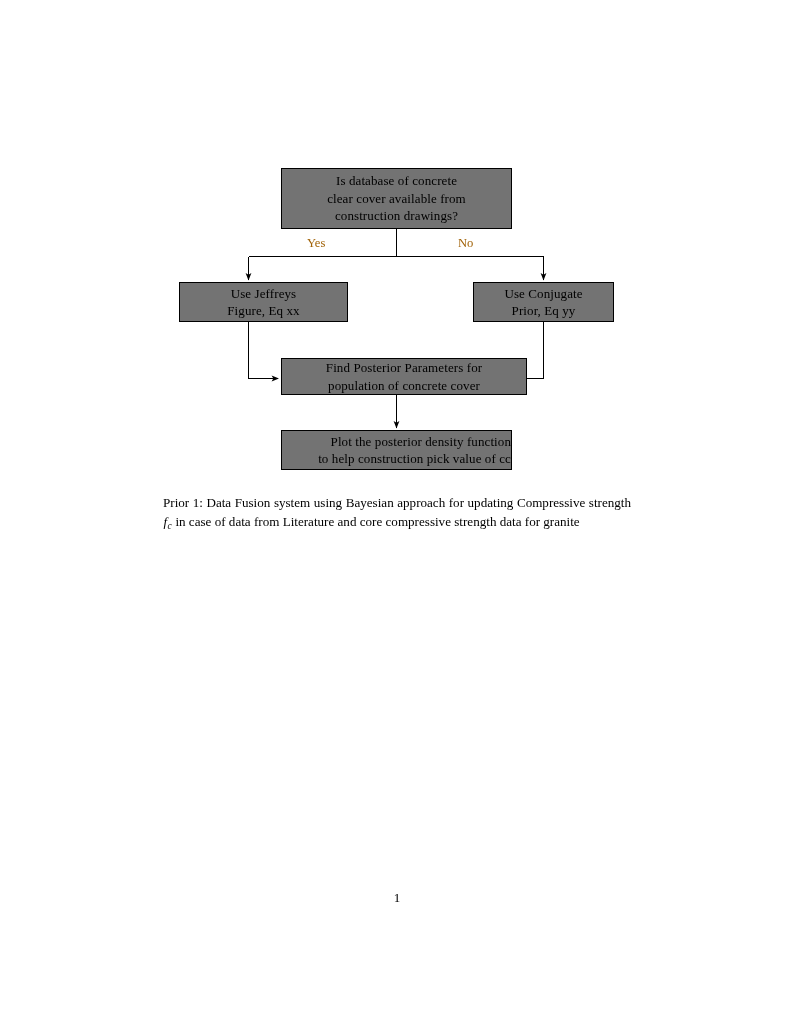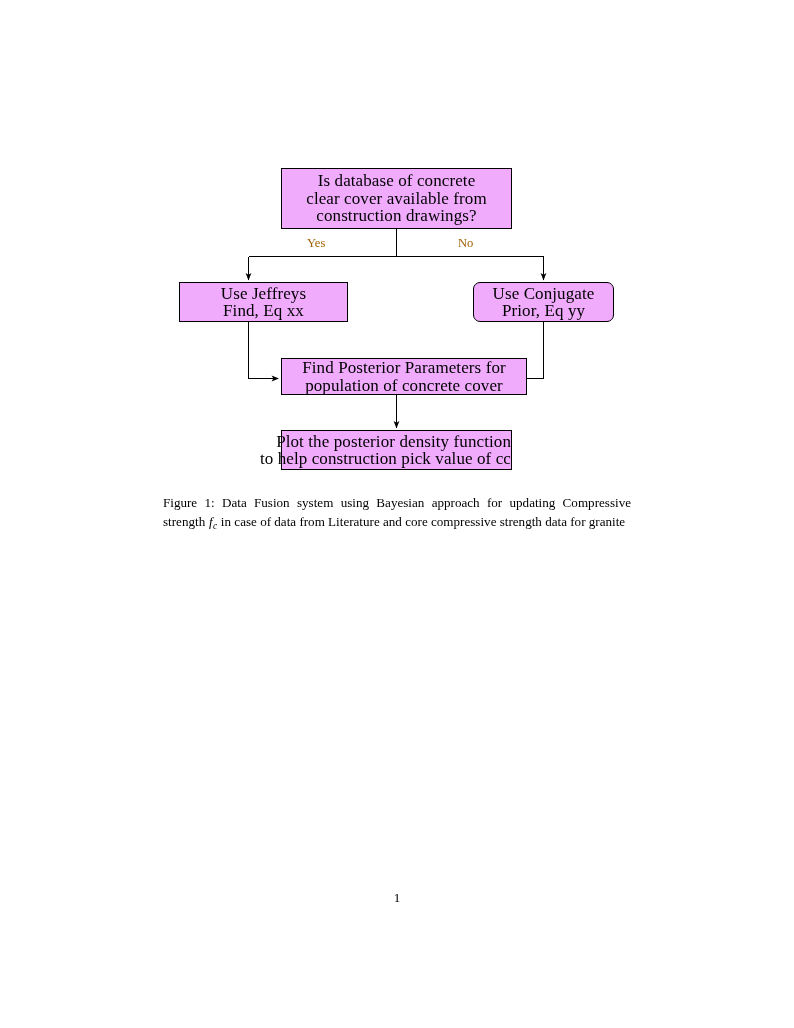--- a/index.html
+++ b/index.html
@@ -21,36 +21,36 @@
     position: absolute;
     left: 0;
     top: 0;
     width: 794px;
     height: 490px;
   }
   .node {
     position: absolute;
     box-sizing: border-box;
     border: 1px solid #000000;
-    background: #f0abfc;
+    background: #737373;
     display: flex;
     flex-direction: column;
     align-items: center;
     justify-content: center;
     text-align: center;
-    font-size: 17px;
+    font-size: 13px;
     line-height: 17.5px;
     letter-spacing: 0.1px;
     white-space: nowrap;
   }
   .node .ln { display: block; }
 
   #node-decision { left: 281px;  top: 168px; width: 231px; height: 61px; }
   #node-jeffreys  { left: 179px;  top: 282px; width: 169px; height: 40px; }
-  #node-conjugate { left: 473px;  top: 282px; width: 141px; height: 40px; border-radius: 7px; }
+  #node-conjugate { left: 473px;  top: 282px; width: 141px; height: 40px; }
   #node-posterior { left: 281px;  top: 358px; width: 246px; height: 37px; }
   #node-plot      { left: 281px;  top: 430px; width: 231px; height: 40px; align-items: flex-end; }
 
   .branch-label {
     position: absolute;
     font-size: 12.6px;
     line-height: 15px;
     white-space: nowrap;
     color: #a16207;
   }
@@ -140,34 +140,34 @@
     <span class="ln">Is database of concrete</span>
     <span class="ln">clear cover available from</span>
     <span class="ln">construction drawings?</span>
   </div>
 
   <div class="branch-label" id="label-yes">Yes</div>
   <div class="branch-label" id="label-no">No</div>
 
   <div class="node" id="node-jeffreys">
     <span class="ln">Use Jeffreys</span>
-    <span class="ln">Find, Eq xx</span>
+    <span class="ln">Figure, Eq xx</span>
   </div>
 
   <div class="node" id="node-conjugate">
     <span class="ln">Use Conjugate</span>
     <span class="ln">Prior, Eq yy</span>
   </div>
 
   <div class="node" id="node-posterior">
     <span class="ln">Find Posterior Parameters for</span>
     <span class="ln">population of concrete cover</span>
   </div>
 
   <div class="node" id="node-plot">
     <span class="ln">Plot the posterior density function</span>
     <span class="ln">to help construction pick value of cc</span>
   </div>
 </div>
 
-<div id="caption"><span>Figure 1:</span><span> Data Fusion system using Bayesian approach for updating Compressive strength </span><span class="mathvar"><span>f</span><sub>c</sub></span><span> in case of data from Literature and core compressive strength data for granite</span></div>
+<div id="caption"><span>Prior 1:</span><span> Data Fusion system using Bayesian approach for updating Compressive strength </span><span class="mathvar"><span>f</span><sub>c</sub></span><span> in case of data from Literature and core compressive strength data for granite</span></div>
 
 <div id="page-number">1</div>
 
 </body></html>

